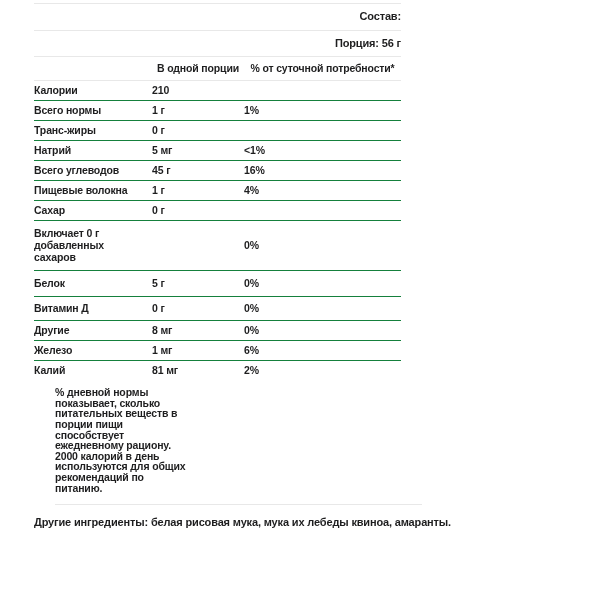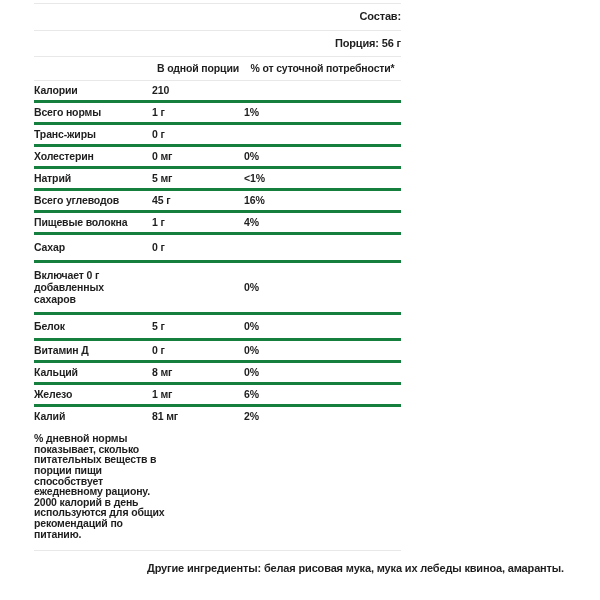--- a/index.html
+++ b/index.html
@@ -51,49 +51,49 @@
   table.nutrition td {
     font-size: 10.5px;
     font-weight: bold;
     letter-spacing: -0.15px;
     line-height: 12px;
     padding: 3px 4px 4px 0;
     vertical-align: middle;
     text-align: left;
   }
   table.nutrition td:last-child { padding-right: 0; }
-  table.nutrition tbody tr { border-bottom: 3px solid #15803d; }
+  table.nutrition tbody tr { border-bottom: 1px solid #15803d; }
   table.nutrition tbody tr:last-child { border-bottom: none; }
   table.nutrition td.amount, table.nutrition td.dv { white-space: nowrap; margin-left: 29px; }
   
   table.nutrition tbody tr:nth-child(8) td,
   table.nutrition tbody tr:nth-child(9) td { padding-top: 6px; padding-bottom: 7px; }
   table.nutrition tbody tr:nth-child(10) td { padding-top: 5px; padding-bottom: 6px; }
   
   .footnote-wrap {
     width: 367px;
     border-bottom: 1px solid #e8e8e8;
     padding: 7px 0 11px;
+    margin-left: 21px;
   }
   .footnote {
     width: 138px;
     font-size: 10.5px;
     font-weight: bold;
     letter-spacing: -0.15px;
     line-height: 10.6px;
   }
   
   .paragraphs { padding-top: 11px; width: 530px; }
   .para {
     font-size: 11px;
     font-weight: bold;
     letter-spacing: -0.15px;
     line-height: 13px;
     margin: 0 0 11px 0;
-    text-align: right;
   }
 </style>
 </head>
 <body>
 
 <div class="page">
 
   <div class="info-section">
     <div class="info-row">Состав:</div>
     <div class="info-row">Порция: 56 г</div>
@@ -122,25 +122,20 @@
           <td class="label">Всего нормы</td>
           <td class="amount">1 г</td>
           <td class="dv">1%</td>
         </tr>
         <tr>
           <td class="label">Транс-жиры</td>
           <td class="amount">0 г</td>
           <td class="dv"></td>
         </tr>
         <tr>
-          <td class="label">Холестерин</td>
-          <td class="amount">0 мг</td>
-          <td class="dv">0%</td>
-        </tr>
-        <tr>
           <td class="label">Натрий</td>
           <td class="amount">5 мг</td>
           <td class="dv">&lt;1%</td>
         </tr>
         <tr>
           <td class="label">Всего углеводов</td>
           <td class="amount">45 г</td>
           <td class="dv">16%</td>
         </tr>
         <tr>
@@ -162,21 +157,21 @@
           <td class="label">Белок</td>
           <td class="amount">5 г</td>
           <td class="dv">0%</td>
         </tr>
         <tr>
           <td class="label">Витамин Д</td>
           <td class="amount">0 г</td>
           <td class="dv">0%</td>
         </tr>
         <tr>
-          <td class="label">Кальций</td>
+          <td class="label">Другие</td>
           <td class="amount">8 мг</td>
           <td class="dv">0%</td>
         </tr>
         <tr>
           <td class="label">Железо</td>
           <td class="amount">1 мг</td>
           <td class="dv">6%</td>
         </tr>
         <tr>
           <td class="label">Калий</td>

